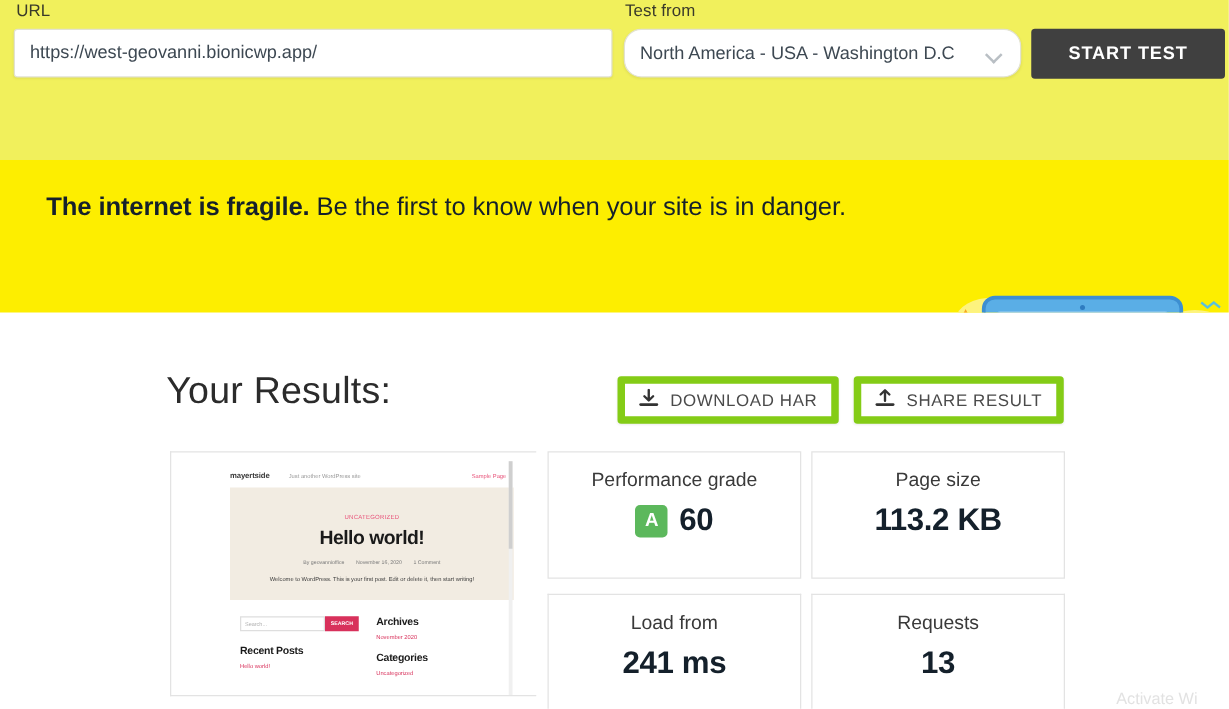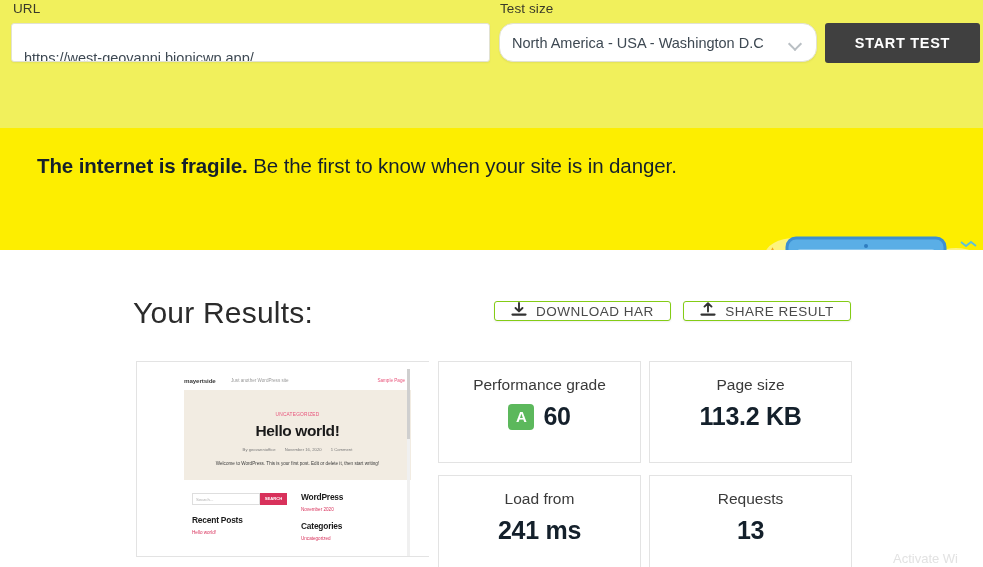--- a/index.html
+++ b/index.html
@@ -28,21 +28,21 @@
   .url-input {
     position: absolute; left: 11px; top: 23px;
     width: 479px; height: 39px;
     background: #ffffff;
     border: 1px solid #e2e2d2;
     border-radius: 3px;
     box-shadow: 0 1px 2px rgba(0,0,0,.06);
     font-family: "Liberation Sans", sans-serif;
     font-size: 14.5px;
     color: #3d4852;
-    padding: 16px 12px;
+    padding: 0 12px;
     line-height: 37px;
     white-space: nowrap;
     overflow: hidden;
   }
   .loc-select {
     position: absolute; left: 499px; top: 23px;
     width: 318px; height: 39px;
     background: #ffffff;
     border: 1px solid #e2e2d2;
     border-radius: 14px;
@@ -107,23 +107,23 @@
   
   .results-title {
     position: absolute; left: 133px; top: 296px;
     font-size: 30px;
     font-weight: 300;
     color: #2b2b2b;
     letter-spacing: .2px;
   }
   .act-btn {
     position: absolute; top: 301px;
-    height: 20px;
-    background: #ffffff;
-    border: 1px solid #84cc16;
+    height: 38px;
+    background: #ffffff;
+    border: 6px solid #84cc16;
     border-radius: 3px;
     box-shadow: 0 1px 2px rgba(0,0,0,.07);
     display: flex; align-items: center; justify-content: center;
     gap: 9px;
     cursor: pointer;
     color: #4a4a4a;
     font-size: 13.5px;
     letter-spacing: .5px;
   }
   #dl-btn { left: 494px; width: 177px; }
@@ -187,21 +187,21 @@
     white-space: nowrap;
   }
 </style>
 </head>
 <body>
 
 <div class="topbar">
   <div class="field-label url-label">URL</div>
   <div class="url-input" placeholder="Enter URL">https://west-geovanni.bionicwp.app/</div>
 
-  <div class="field-label loc-label">Test size</div>
+  <div class="field-label loc-label">Test from</div>
   <div class="loc-select">
     <span class="val">North America - USA - Washington D.C</span>
     <span class="chev"></span>
   </div>
 
   <button class="start-btn">START TEST</button>
 </div>
 
 <div class="banner">
   <div class="banner-text">
@@ -277,21 +277,21 @@
       </div>
       <div class="wp-body">Welcome to WordPress. This is your first post. Edit or delete it, then start writing!</div>
     </div>
     <div class="wp-side">
       <div class="wp-searchbox">
         <i>Search...</i>
       </div>
       <div class="wp-searchbtn">SEARCH</div>
       <div class="wp-s-h" style="left:8px;top:26px;">Recent Posts</div>
       <div class="wp-s-l" style="left:8px;top:41px;">Hello world!</div>
-      <div class="wp-s-h" style="left:117px;top:3px;">WordPress</div>
+      <div class="wp-s-h" style="left:117px;top:3px;">Archives</div>
       <div class="wp-s-l" style="left:117px;top:18px;">November 2020</div>
       <div class="wp-s-h" style="left:117px;top:32px;">Categories</div>
       <div class="wp-s-l" style="left:117px;top:47px;">Uncategorized</div>
     </div>
     <div class="thumb-scroll">
         <i></i>
       </div>
   </div>
 </div>
 

